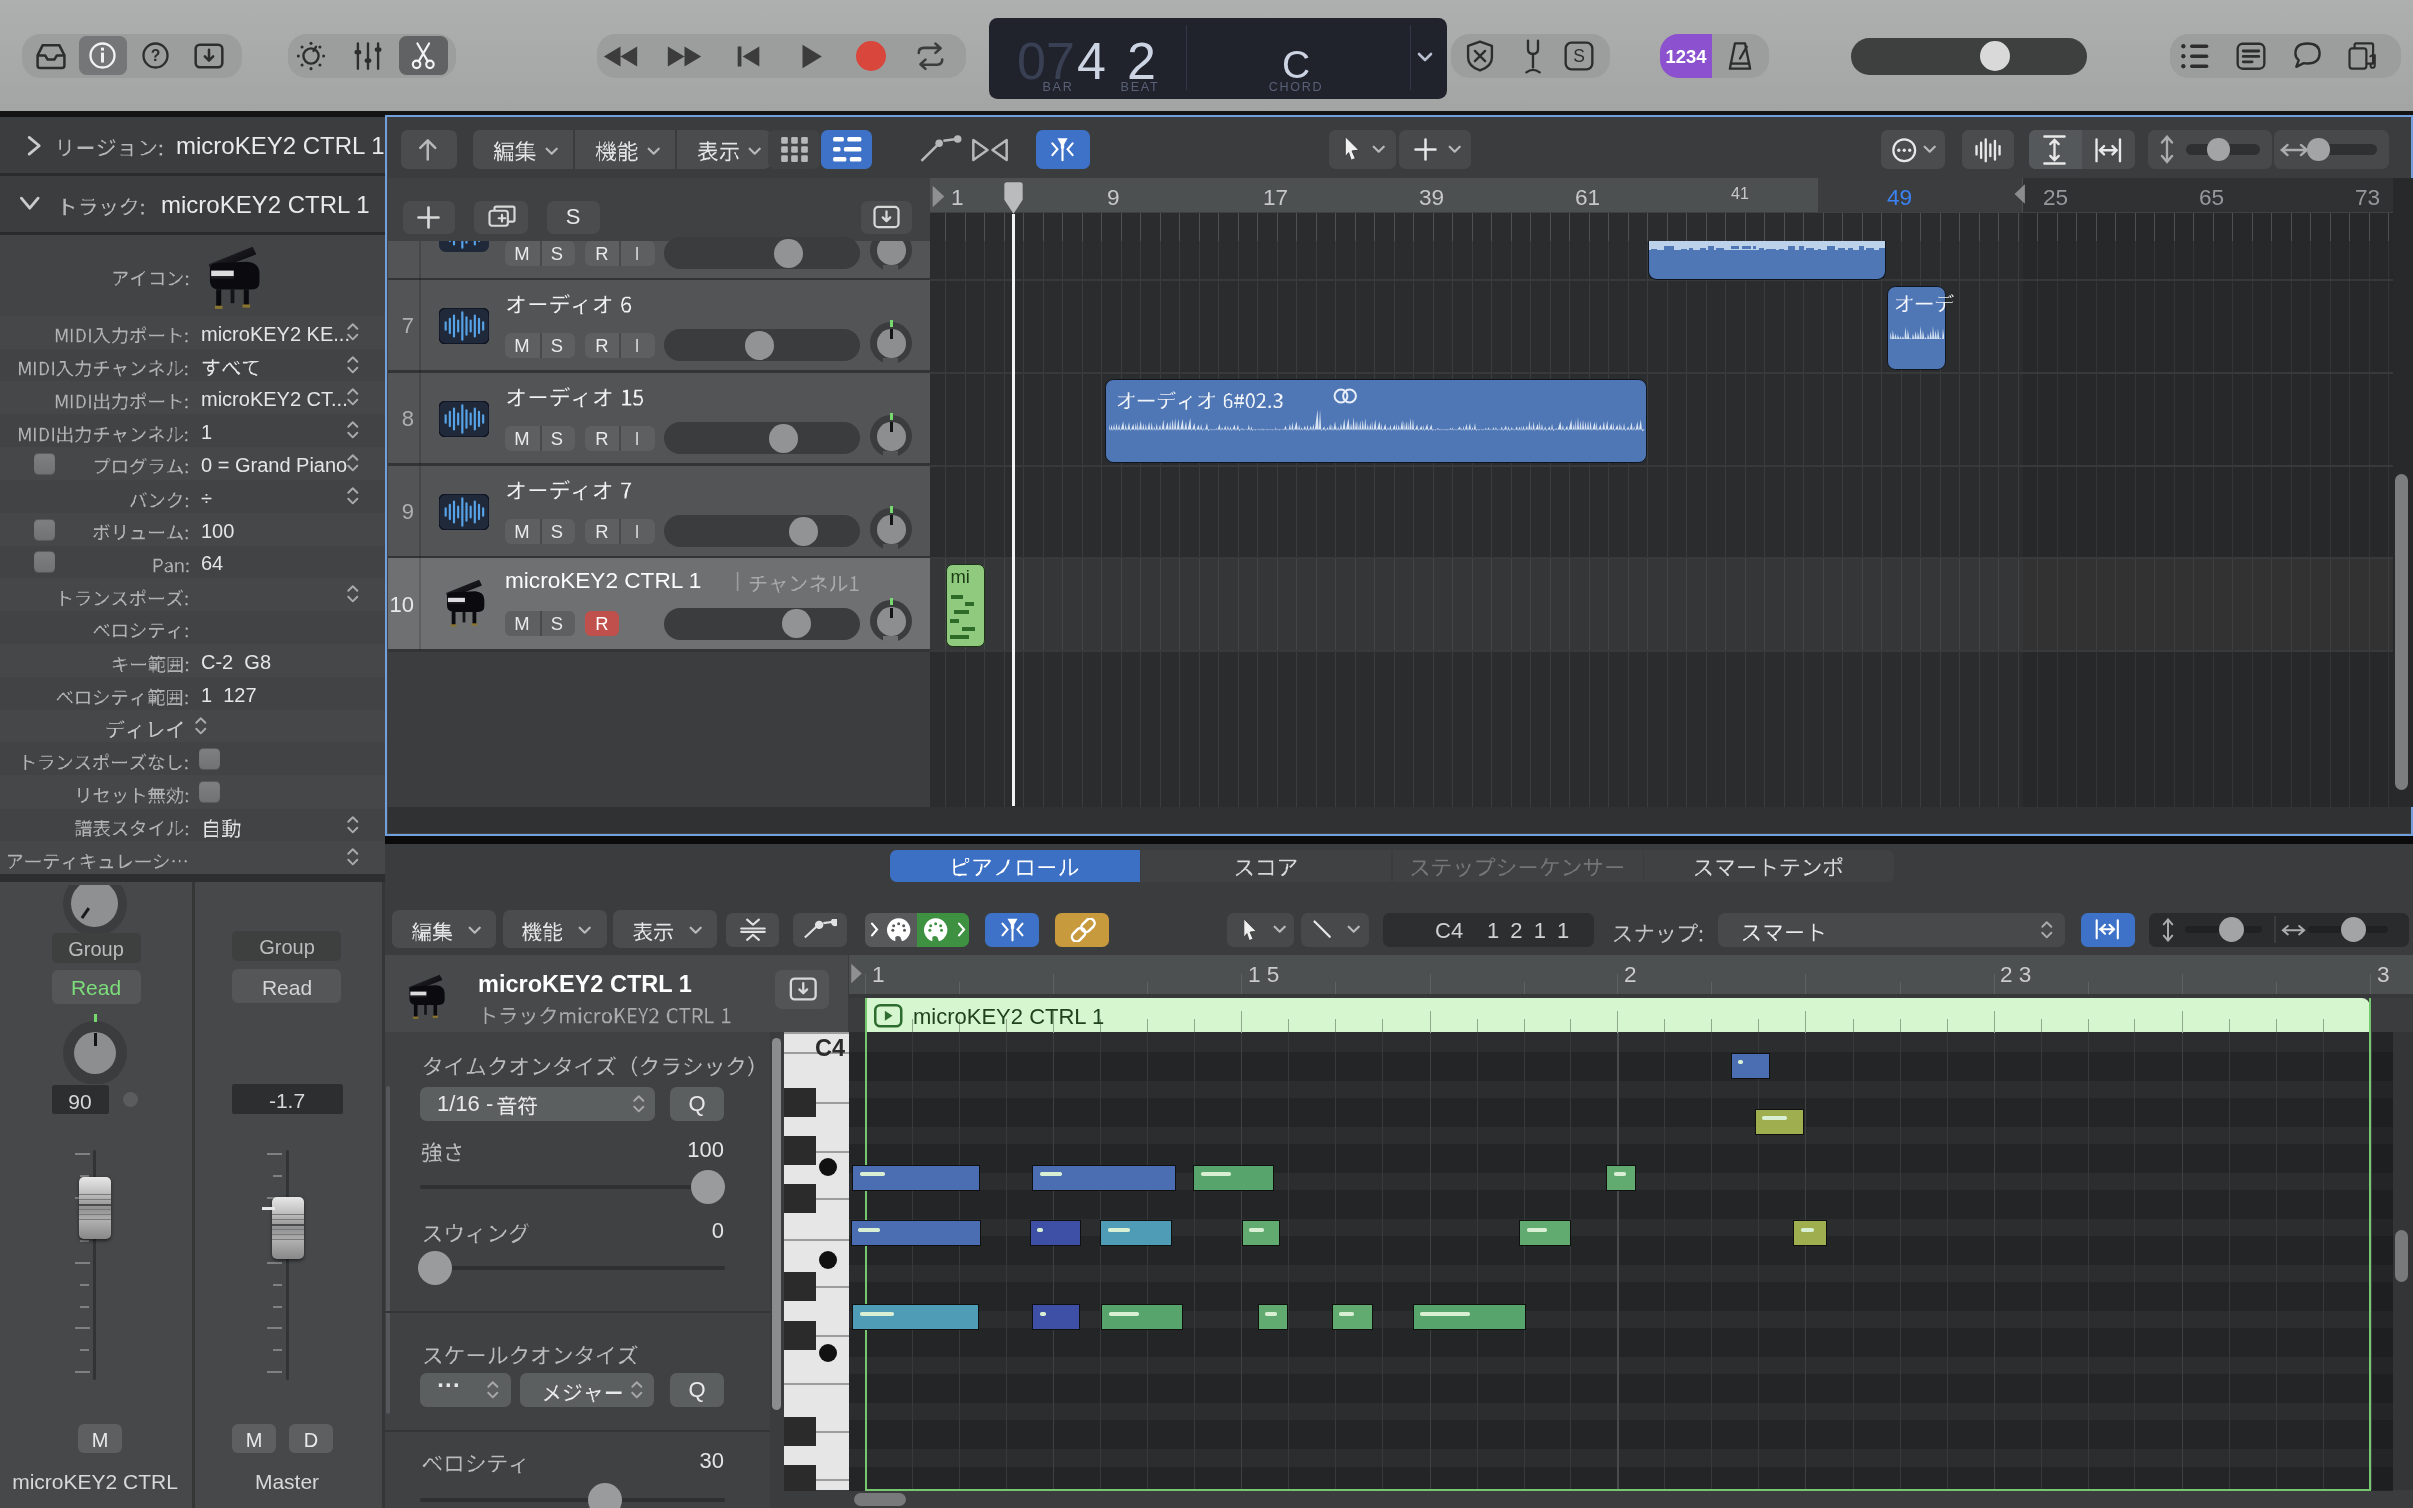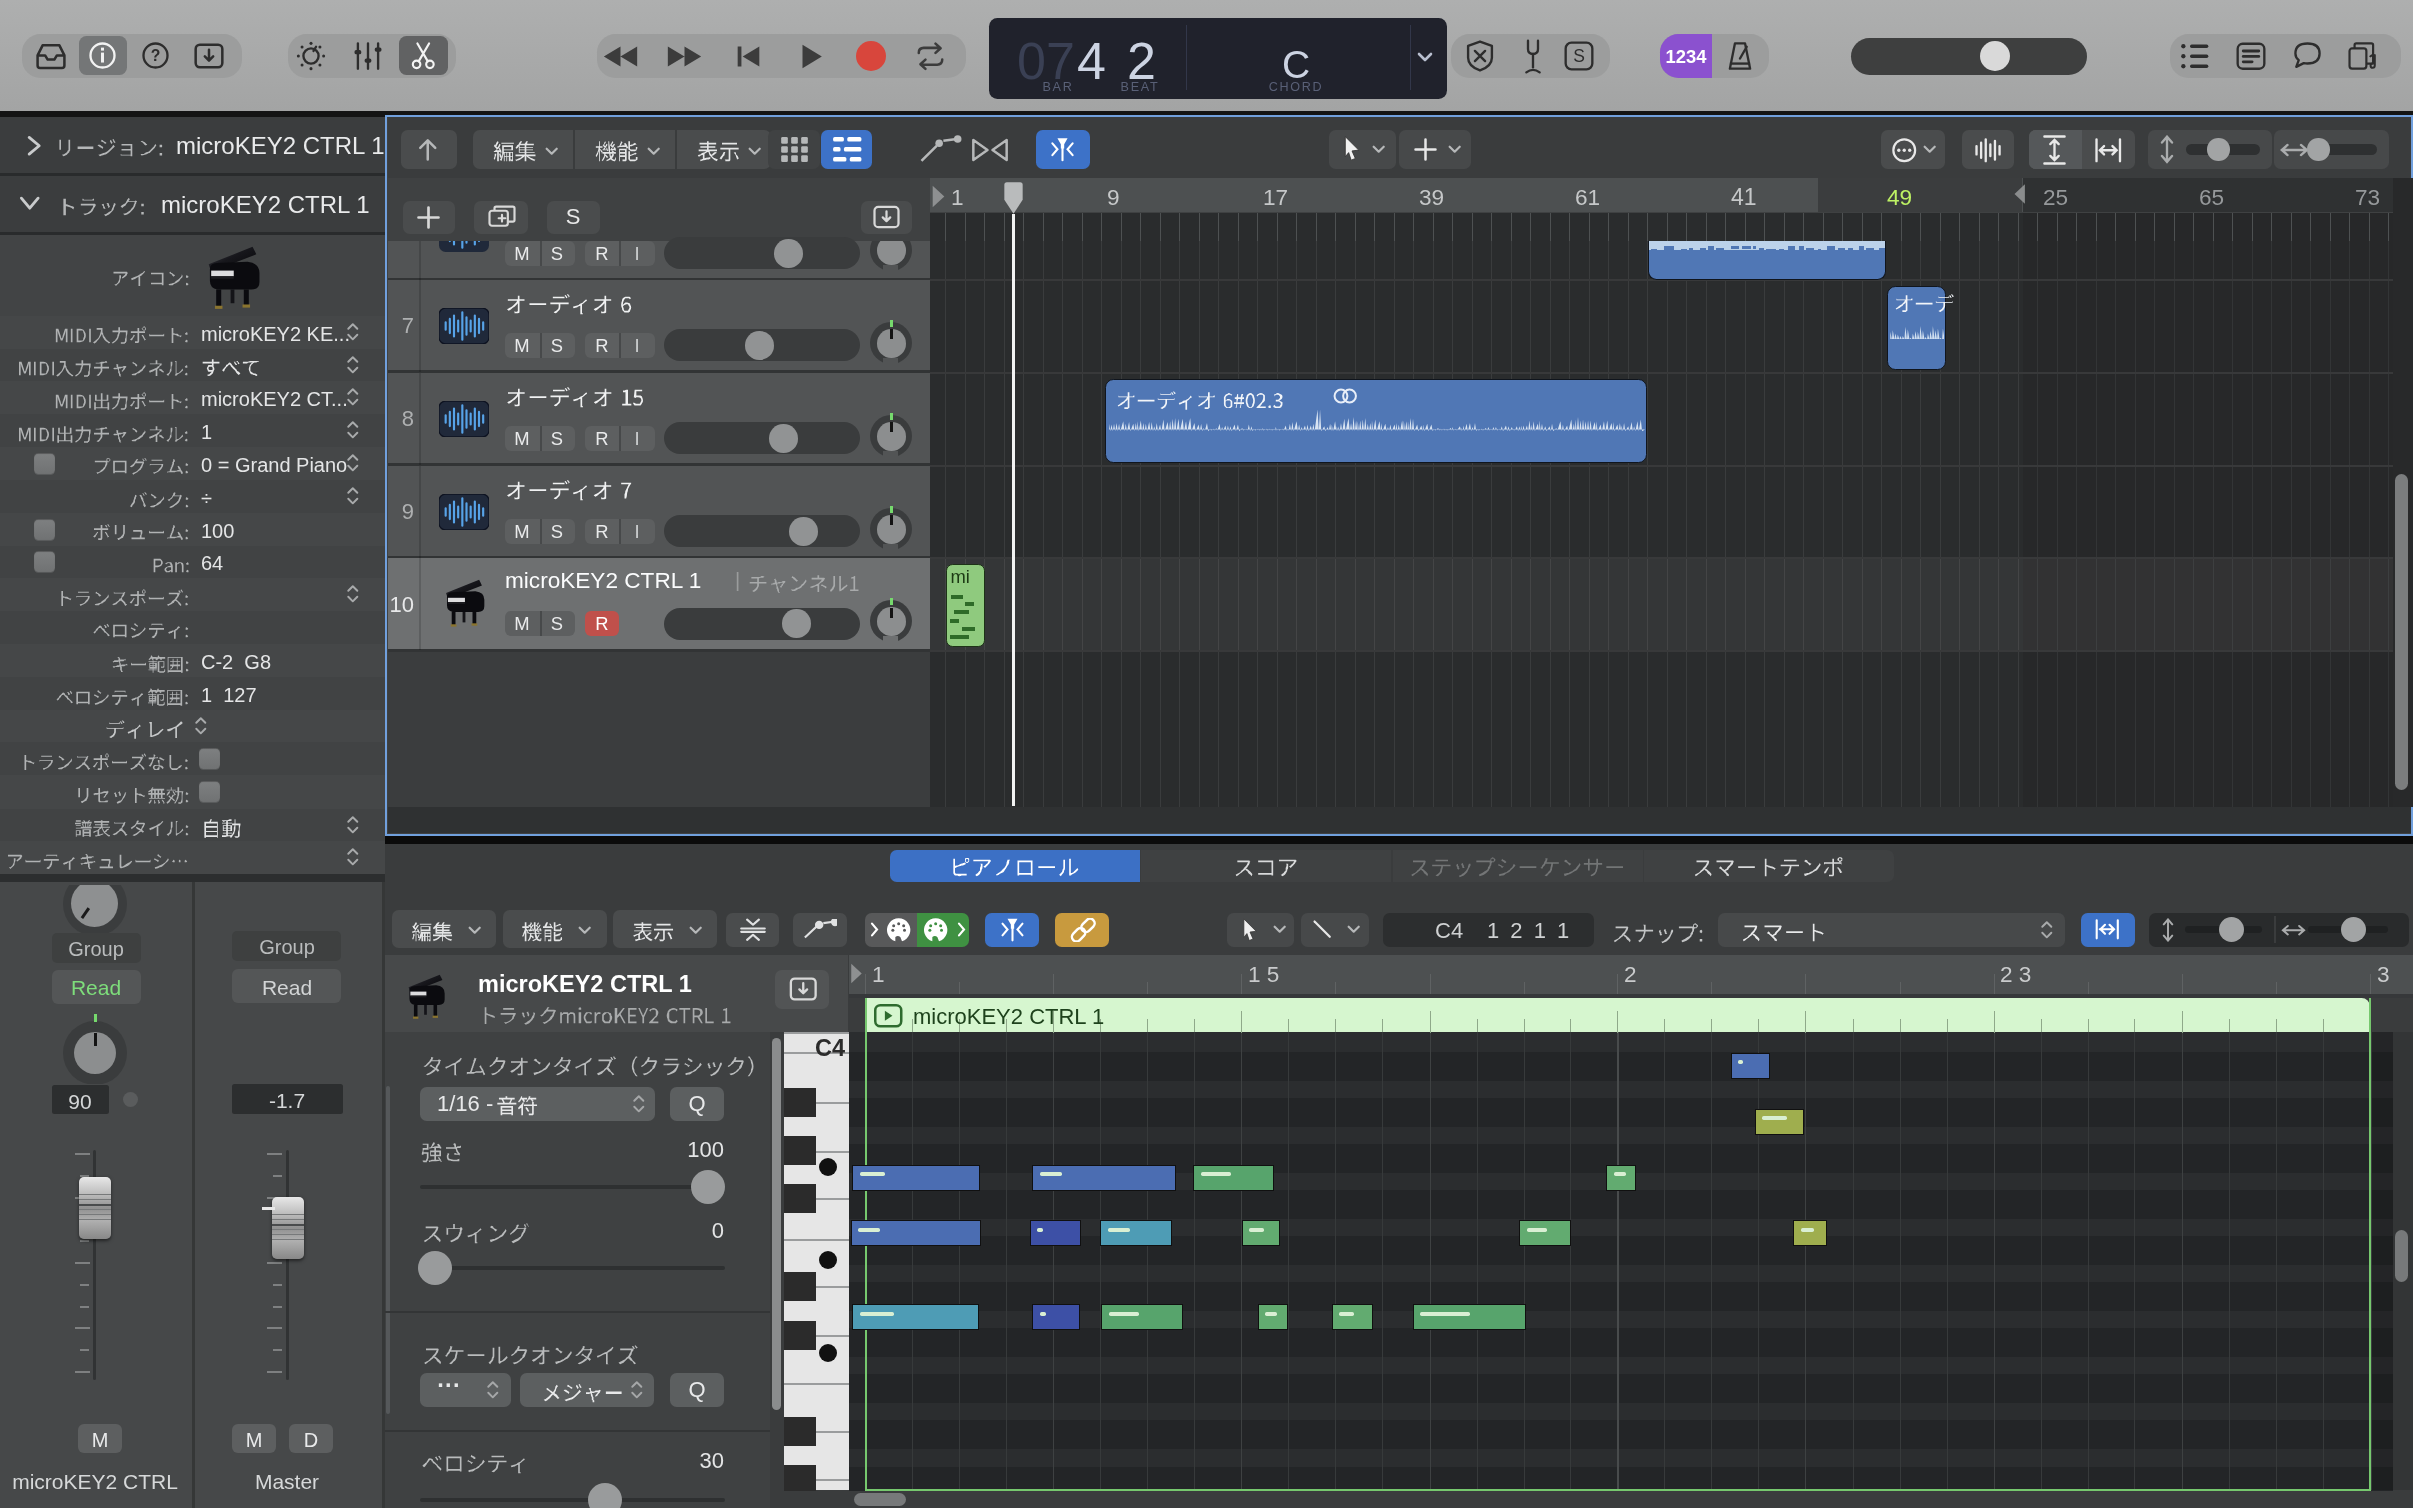--- a/index.html
+++ b/index.html
@@ -620,22 +620,22 @@
 <div style="position:absolute;left:2330px;top:213px;width:1.3px;height:38px;background:#4e5152;"></div>
 <div style="position:absolute;left:2349px;top:213px;width:1.3px;height:38px;background:#4e5152;"></div>
 <div style="position:absolute;left:2369px;top:213px;width:1.3px;height:38px;background:#4e5152;"></div>
 <div style="position:absolute;left:2388px;top:213px;width:1.3px;height:38px;background:#4e5152;"></div>
 <div style="position:absolute;left:2408px;top:213px;width:1.3px;height:38px;background:#4e5152;"></div>
 <div style="position:absolute;top:184px;font-size:22.6px;color:#c6c8c9;font-weight:400;white-space:nowrap;line-height:1.2;left:951px;">1</div>
 <div style="position:absolute;top:184px;font-size:22.6px;color:#c6c8c9;font-weight:400;white-space:nowrap;line-height:1.2;left:1107px;">9</div>
 <div style="position:absolute;top:184px;font-size:22.6px;color:#c6c8c9;font-weight:400;white-space:nowrap;line-height:1.2;left:1263px;">17</div>
 <div style="position:absolute;top:184px;font-size:22.6px;color:#c6c8c9;font-weight:400;white-space:nowrap;line-height:1.2;left:1419px;">39</div>
 <div style="position:absolute;top:184px;font-size:22.6px;color:#c6c8c9;font-weight:400;white-space:nowrap;line-height:1.2;left:1575px;">61</div>
-<div style="position:absolute;top:184px;font-size:23px;color:#c6c8c9;font-weight:400;white-space:nowrap;line-height:1.2;left:1731px;">41</div>
-<div style="position:absolute;top:184px;font-size:22.6px;color:#bef264;font-weight:400;white-space:nowrap;line-height:1.2;left:1887px;">49</div>
+<div style="position:absolute;top:184px;font-size:16px;color:#c6c8c9;font-weight:400;white-space:nowrap;line-height:1.2;left:1731px;">41</div>
+<div style="position:absolute;top:184px;font-size:22.6px;color:#3b82f6;font-weight:400;white-space:nowrap;line-height:1.2;left:1887px;">49</div>
 <div style="position:absolute;top:184px;font-size:22.6px;color:#96999b;font-weight:400;white-space:nowrap;line-height:1.2;left:2043px;">25</div>
 <div style="position:absolute;top:184px;font-size:22.6px;color:#96999b;font-weight:400;white-space:nowrap;line-height:1.2;left:2199px;">65</div>
 <div style="position:absolute;top:184px;font-size:22.6px;color:#96999b;font-weight:400;white-space:nowrap;line-height:1.2;left:2355px;">73</div>
 <svg style="position:absolute;left:930px;top:184px" width="17" height="25" viewBox="0 0 20 30">
     <path d="M3 2 L17 15 L3 28 Z" fill="#8e9091"></path>
   </svg>
 <svg style="position:absolute;left:2013px;top:183px" width="13.4" height="22" viewBox="0 0 20 34">
     <path d="M18 2 V32 L2 17 Z" fill="#8a8c8d"></path>
   </svg>
 <div style="position:absolute;left:388px;top:241px;width:542px;height:566px;background:#3b3d3e;"></div>

